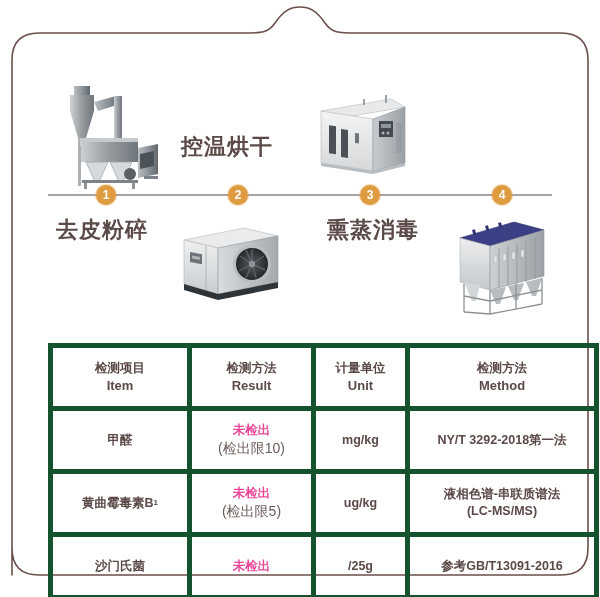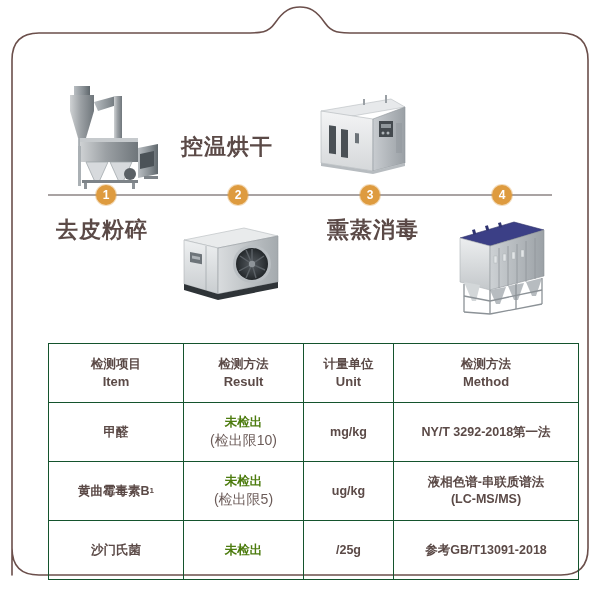--- a/index.html
+++ b/index.html
@@ -76,21 +76,21 @@
   
   #report-table {
     position: absolute;
     left: 48px;
     top: 343px;
     width: 510px;
     border-collapse: collapse;
     table-layout: fixed;
   }
   #report-table td {
-    border: 1px solid #14532d;
+    border: 5px solid #14532d;
     text-align: center;
     vertical-align: middle;
     color: #5b4a47;
     font-size: 12.5px;
     line-height: 1.35;
     padding: 6px 2px;
     font-family: "Liberation Sans", "DejaVu Sans", sans-serif;
   }
   #report-table thead td {
     font-weight: bold;
@@ -103,21 +103,21 @@
   .col-item   { width: 130px; }
   .col-result { width: 115px; }
   .col-unit   { width: 85px; }
   .col-method { width: 180px; }
 
   .en-sub {
     font-weight: bold;
     font-size: 13px;
   }
   .nd {
-    color: #4d7c0f;
+    color: #ec4899;
     font-weight: bold;
     display: block;
   }
   .limit {
     color: #6b5b58;
     font-weight: normal;
     font-size: 14px;
     display: block;
   }
   .method-line { display: block; }
@@ -415,20 +415,20 @@
       <tr>
         <td>
           <span>沙门氏菌</span><sub class="sub1"></sub>
         </td>
         <td>
           <span class="nd">未检出</span>
           <span class="limit"></span>
         </td>
         <td>/25g</td>
         <td>
-          <span class="method-line">参考GB/T13091-2018</span>
+          <span class="method-line">参考GB/T13091-2016</span>
           <span class="method-line"></span>
         </td>
       </tr>
     </tbody>
   </table>
 
 </div>
 
 </body></html>

